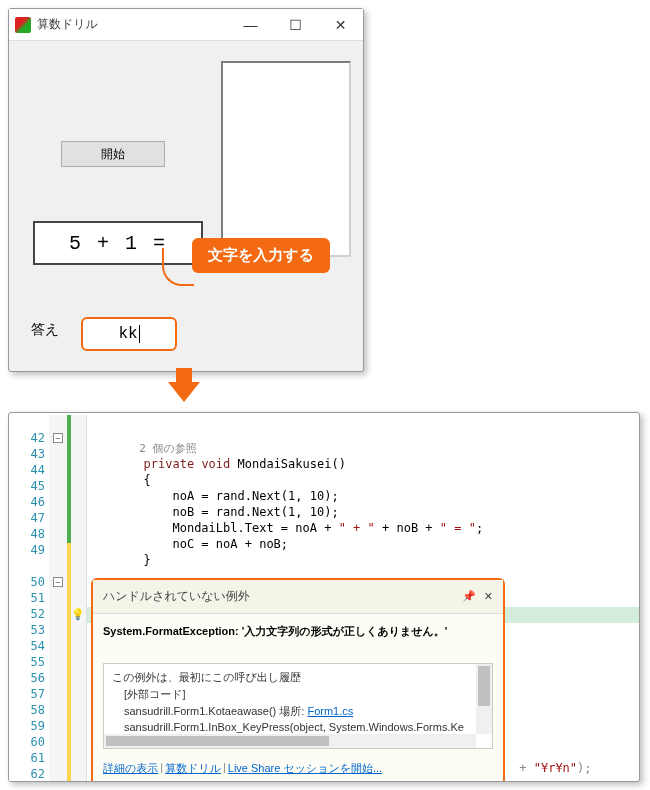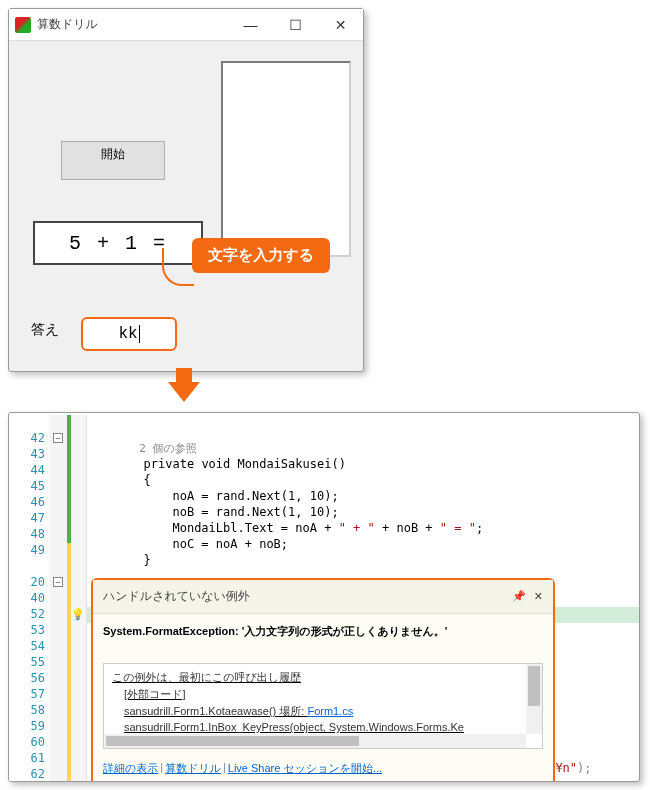--- a/index.html
+++ b/index.html
@@ -7,21 +7,21 @@
     
     
     .app-window { position: absolute; top: 8px; left: 8px; width: 356px; height: 364px; background: #f0f0f0; border: 1px solid #999; box-shadow: 3px 3px 6px rgba(0,0,0,0.25); border-radius: 3px; }
     .titlebar { display: flex; align-items: center; height: 32px; background: #fff; border-bottom: 1px solid #ddd; }
     .app-icon { width: 16px; height: 16px; margin: 0 6px; background: linear-gradient(135deg,#d22,#d22 40%,#2a2 60%,#2a2); border-radius: 2px; }
     .title-text { flex: 1; font-size: 12px; color: #404040; }
     .win-controls { display: flex; }
     .win-btn { width: 45px; height: 30px; display: flex; align-items: center; justify-content: center; font-size: 14px; color: #333; }
     
     .app-body { position: relative; padding: 14px; height: calc(100% - 32px); }
-    .start-btn { position: absolute; top: 100px; left: 52px; width: 104px; height: 39px; background: #e1e1e1; border: 1px solid #adadad; font-size: 12px; text-align: center; line-height: 24px; }
+    .start-btn { position: absolute; top: 100px; left: 52px; width: 104px; height: 26px; background: #e1e1e1; border: 1px solid #adadad; font-size: 12px; text-align: center; line-height: 24px; }
     .list-box { position: absolute; top: 20px; right: 12px; width: 130px; height: 196px; background: #fff; border: 2px inset #d0d0d0; }
     .problem-box { position: absolute; top: 180px; left: 24px; width: 170px; height: 44px; background: #fff; border: 2px solid #444; display: flex; align-items: center; justify-content: center; font-size: 20px; font-family: "Courier New", monospace; letter-spacing: 2px; }
     .answer-label { position: absolute; bottom: 32px; left: 22px; font-size: 14px; }
     .answer-input { position: absolute; bottom: 20px; left: 72px; width: 96px; height: 34px; background: #fff; border: 2.5px solid #f36a12; border-radius: 6px; display: flex; align-items: center; justify-content: center; font-size: 16px; font-family: "Courier New", monospace; }
     .cursor { display: inline-block; width: 1px; height: 18px; background: #000; margin-left: 1px; animation: blink 1s infinite; }
     @keyframes blink { 50% { opacity: 0; } }
     
     
     .callout { position: absolute; background: #f36a12; color: #fff; padding: 8px 16px; border-radius: 6px; font-size: 15px; font-weight: bold; }
     .callout1 { top: 238px; left: 192px; }
@@ -37,36 +37,36 @@
     .code-panel { position: absolute; top: 412px; left: 8px; width: 632px; height: 370px; background: #fff; border: 1px solid #999; box-shadow: 3px 3px 6px rgba(0,0,0,0.25); border-radius: 3px; font-family: Consolas, monospace; font-size: 12px; overflow: hidden; }
     .code-area { padding: 2px 0; }
     .code-line { display: flex; height: 16px; white-space: pre; }
     .gutter { width: 40px; text-align: right; color: #2b91af; padding-right: 4px; background: #fff; }
     .margin { width: 38px; background: #f5f5f5; border-right: 1px solid #e0e0e0; position: relative; }
     .fold { position: absolute; left: 4px; top: 2px; width: 10px; height: 10px; border: 1px solid #888; background: #fff; font-size: 9px; line-height: 8px; text-align: center; color: #666; }
     .change-bar { position: absolute; left: 18px; top: 0; bottom: 0; width: 4px; }
     .cb-green { background: #4caf50; }
     .cb-yellow { background: #ffd54f; }
     .code-text { flex: 1; padding-left: 6px; margin-top: 26px; }
-    .kw { color: #000000; }
+    .kw { color: #7f1d1d; }
     .type { color: #2b91af; }
     .str { color: #a31515; }
     .hl-line { background: #d4edda; }
     .err-icon { display: inline-flex; width: 14px; height: 14px; background: #e81123; border-radius: 50%; color: #fff; align-items: center; justify-content: center; font-size: 10px; font-weight: bold; margin-left: 6px; vertical-align: middle; }
     .bulb { position: absolute; left: 22px; top: 1px; font-size: 11px; }
     .reflabel { color: #888; font-size: 11px; }
     
     
-    .exc-popup { position: absolute; top: 165px; left: 82px; width: 464px; background: #fdfdf6; border: 2.5px solid #f36a12; border-radius: 6px; font-family: "Meiryo", sans-serif; font-size: 11px; }
+    .exc-popup { position: absolute; top: 165px; left: 82px; width: 414px; background: #fdfdf6; border: 2.5px solid #f36a12; border-radius: 6px; font-family: "Meiryo", sans-serif; font-size: 11px; }
     .exc-header { display: flex; align-items: center; padding: 8px 10px; background: #f4f4e8; border-bottom: 1px solid #ddd; }
     .exc-title { flex: 1; color: #444; font-size: 12px; }
     .exc-controls { display: flex; gap: 8px; color: #444; }
     .exc-body { padding: 10px 10px 6px 10px; }
     .exc-msg { font-weight: bold; margin-bottom: 24px; }
-    .exc-stack { border: 1px solid #ccc; background: #fff; padding: 6px 8px 2px 8px; position: relative; max-height: 86px; overflow: hidden; text-decoration: underline; }
+    .exc-stack { border: 1px solid #ccc; background: #fff; padding: 6px 8px 2px 8px; position: relative; max-height: 86px; overflow: hidden; }
     .exc-stack-line { margin-bottom: 2px; color: #333; white-space: nowrap; overflow: hidden; text-overflow: ellipsis; }
     .exc-link { color: #0066cc; text-decoration: underline; }
     .exc-scroll { position: absolute; right: 0; top: 0; bottom: 14px; width: 16px; background: #f0f0f0; }
     .exc-scroll-h { position: absolute; left: 0; right: 16px; bottom: 0; height: 14px; background: #f0f0f0; }
     .exc-scroll-thumb { position: absolute; right: 2px; top: 2px; width: 12px; height: 40px; background: #c0c0c0; }
     .exc-scroll-track-h { position: absolute; left: 2px; bottom: 2px; width: 60%; height: 10px; background: #c0c0c0; }
     .exc-footer { padding: 6px 10px 8px 10px; display: flex; gap: 2px; color: #0066cc; font-size: 11px; }
     .exc-footer span { text-decoration: underline; }
     
     .faded-code { color: #888; }
@@ -106,22 +106,22 @@
     <div class="code-line"><div class="gutter"></div><div class="margin"><div class="change-bar cb-green"></div></div><div class="code-text reflabel">       <span>2 個の参照</span></div></div>
     <div class="code-line"><div class="gutter">42</div><div class="margin"><div class="fold">−</div><div class="change-bar cb-green"></div></div><div class="code-text">       <span class="kw">private void</span><span> MondaiSakusei()</span></div></div>
     <div class="code-line"><div class="gutter">43</div><div class="margin"><div class="change-bar cb-green"></div></div><div class="code-text">       {</div></div>
     <div class="code-line"><div class="gutter">44</div><div class="margin"><div class="change-bar cb-green"></div></div><div class="code-text">           noA = rand.Next(1, 10);</div></div>
     <div class="code-line"><div class="gutter">45</div><div class="margin"><div class="change-bar cb-green"></div></div><div class="code-text">           noB = rand.Next(1, 10);</div></div>
     <div class="code-line"><div class="gutter">46</div><div class="margin"><div class="change-bar cb-green"></div></div><div class="code-text">           MondaiLbl.Text = noA + <span class="str">" + "</span> + noB + <span class="str">" = "</span>;</div></div>
     <div class="code-line"><div class="gutter">47</div><div class="margin"><div class="change-bar cb-green"></div></div><div class="code-text">           noC = noA + noB;</div></div>
     <div class="code-line"><div class="gutter">48</div><div class="margin"><div class="change-bar cb-green"></div></div><div class="code-text">       }</div></div>
     <div class="code-line"><div class="gutter">49</div><div class="margin"><div class="change-bar cb-yellow"></div></div><div class="code-text"></div></div>
     <div class="code-line"><div class="gutter"></div><div class="margin"><div class="change-bar cb-yellow"></div></div><div class="code-text reflabel">       <span>1 個の参照</span></div></div>
-    <div class="code-line"><div class="gutter">20</div><div class="margin"><div class="fold">−</div><div class="change-bar cb-yellow"></div></div><div class="code-text">       <span class="kw">private void</span><span> Kotaeawase()</span></div></div>
-    <div class="code-line"><div class="gutter">40</div><div class="margin"><div class="change-bar cb-yellow"></div></div><div class="code-text">       {</div></div>
+    <div class="code-line"><div class="gutter">50</div><div class="margin"><div class="fold">−</div><div class="change-bar cb-yellow"></div></div><div class="code-text">       <span class="kw">private void</span><span> Kotaeawase()</span></div></div>
+    <div class="code-line"><div class="gutter">51</div><div class="margin"><div class="change-bar cb-yellow"></div></div><div class="code-text">       {</div></div>
     <div class="code-line hl-line"><div class="gutter">52</div><div class="margin"><div class="bulb">💡</div><div class="change-bar cb-yellow"></div></div><div class="code-text">           <span class="kw">if</span>(noC == <span class="type">Int64</span>.Parse(InBox.Text))<span class="err-icon">✕</span></div></div>
     <div class="code-line"><div class="gutter">53</div><div class="margin"><div class="change-bar cb-yellow"></div></div><div class="code-text">           {</div></div>
     <div class="code-line"><div class="gutter">54</div><div class="margin"><div class="change-bar cb-yellow"></div></div><div class="code-text"></div></div>
     <div class="code-line"><div class="gutter">55</div><div class="margin"><div class="change-bar cb-yellow"></div></div><div class="code-text"></div></div>
     <div class="code-line"><div class="gutter">56</div><div class="margin"><div class="change-bar cb-yellow"></div></div><div class="code-text"></div></div>
     <div class="code-line"><div class="gutter">57</div><div class="margin"><div class="change-bar cb-yellow"></div></div><div class="code-text"></div></div>
     <div class="code-line"><div class="gutter">58</div><div class="margin"><div class="change-bar cb-yellow"></div></div><div class="code-text"></div></div>
     <div class="code-line"><div class="gutter">59</div><div class="margin"><div class="change-bar cb-yellow"></div></div><div class="code-text"></div></div>
     <div class="code-line"><div class="gutter">60</div><div class="margin"><div class="change-bar cb-yellow"></div></div><div class="code-text faded-code">                                                           + <span class="str">"¥r¥n"</span>);</div></div>
     <div class="code-line"><div class="gutter">61</div><div class="margin"><div class="change-bar cb-yellow"></div></div><div class="code-text"></div></div>

